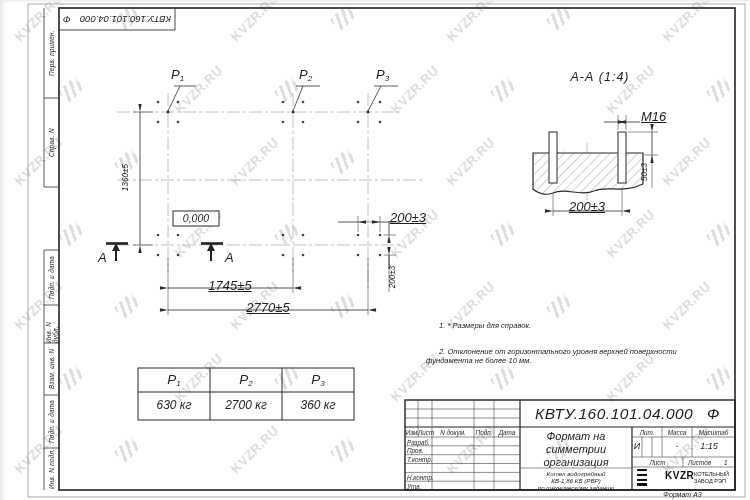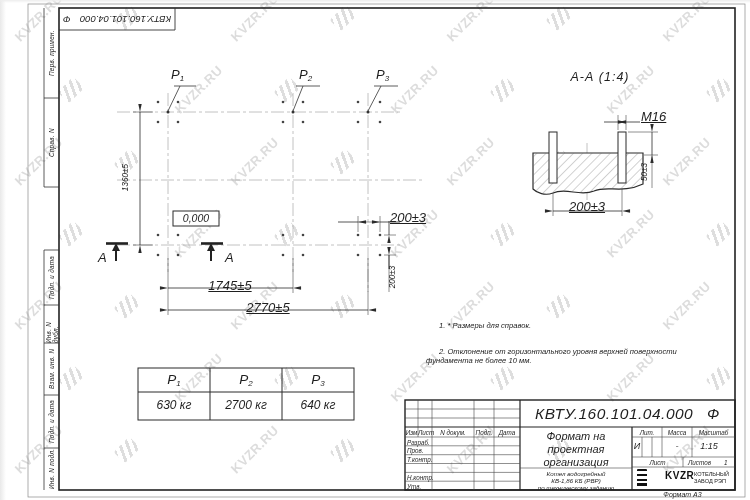--- a/index.html
+++ b/index.html
@@ -300,42 +300,42 @@
     <span>P</span><span class="sub">1</span>
   </div>
   <div class="lbl ctr" style="left:210px;top:372px;width:72px;font-size:13.5px;">
     <span>P</span><span class="sub">2</span>
   </div>
   <div class="lbl ctr" style="left:282px;top:372px;width:72px;font-size:13.5px;">
     <span>P</span><span class="sub">3</span>
   </div>
   <div class="lbl ctr" style="left:138px;top:398px;width:72px;font-size:12px;">630 кг</div>
   <div class="lbl ctr" style="left:210px;top:398px;width:72px;font-size:12px;">2700 кг</div>
-  <div class="lbl ctr" style="left:282px;top:398px;width:72px;font-size:12px;">640 кг</div>
+  <div class="lbl ctr" style="left:282px;top:398px;width:72px;font-size:12px;">360 кг</div>
 
   <div class="lbl ctr" style="left:522px;top:405px;width:211px;font-size:15.5px;letter-spacing:.5px;">
     <span>КВТУ.160.101.04.000</span>
     <span style="margin-left:9px;">Ф</span>
   </div>
 
   <div class="lbl tb ctr" style="left:405px;top:429px;width:13px;">Изм</div>
   <div class="lbl tb ctr" style="left:418px;top:429px;width:14px;">Лист</div>
   <div class="lbl tb ctr" style="left:432px;top:429px;width:42px;">N докум.</div>
   <div class="lbl tb ctr" style="left:474px;top:429px;width:20px;">Подп.</div>
   <div class="lbl tb ctr" style="left:494px;top:429px;width:26px;">Дата</div>
 
   <div class="lbl tb" style="left:407px;top:438.5px;">Разраб.</div>
   <div class="lbl tb" style="left:407px;top:447.3px;">Пров.</div>
   <div class="lbl tb" style="left:407px;top:456.2px;">Т.контр.</div>
   <div class="lbl tb" style="left:407px;top:465px;"></div>
   <div class="lbl tb" style="left:407px;top:473.9px;">Н.контр.</div>
   <div class="lbl tb" style="left:407px;top:482.7px;">Утв.</div>
 
   <div class="lbl ctr" style="left:520px;top:430px;width:112px;font-size:11px;">Формат на</div>
-  <div class="lbl ctr" style="left:520px;top:443px;width:112px;font-size:11px;">проектная</div>
+  <div class="lbl ctr" style="left:520px;top:443px;width:112px;font-size:11px;">симметрии</div>
   <div class="lbl ctr" style="left:520px;top:456px;width:112px;font-size:11px;">организация</div>
 
   <div class="lbl ctr" style="left:520px;top:469.5px;width:112px;font-size:6.2px;">Котел водогрейный</div>
   <div class="lbl ctr" style="left:520px;top:476.5px;width:112px;font-size:6.2px;">КВ-1,86 КБ (РВР)</div>
   <div class="lbl ctr" style="left:520px;top:483.5px;width:112px;font-size:6.2px;">по техническому заданию</div>
 
   <div class="lbl tb ctr" style="left:632px;top:429px;width:30px;">Лит.</div>
   <div class="lbl tb ctr" style="left:662px;top:429px;width:30px;">Масса</div>
   <div class="lbl tb ctr" style="left:692px;top:429px;width:43px;">Масштаб</div>
   <div class="lbl ctr" style="left:632px;top:441px;width:10px;font-size:9px;">И</div>

